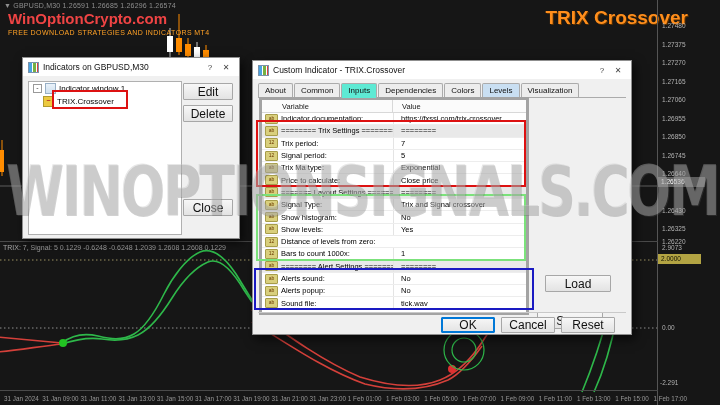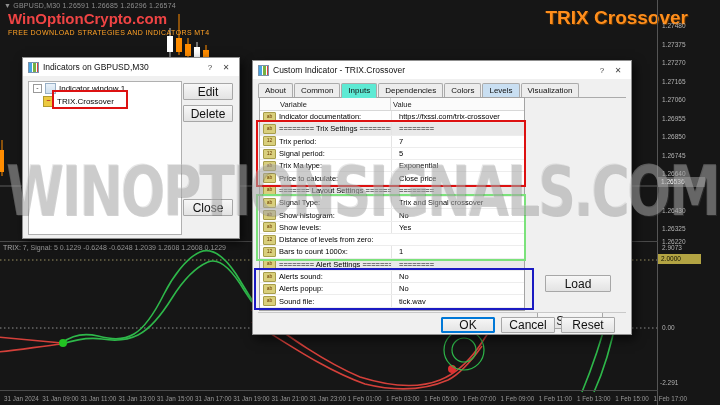--- a/index.html
+++ b/index.html
@@ -52,24 +52,24 @@
   .wbtn{position:absolute;background:linear-gradient(#f7f7f7,#e3e3e3);border:1px solid #a7a7a7;font-size:12px;color:#111;
         display:flex;align-items:center;justify-content:center;border-radius:1px;}
 
   
   .tabs{position:absolute;left:5px;top:22px;height:14px;display:flex;align-items:flex-end;z-index:3;}
   .tab{border:1px solid #ababab;border-bottom:none;background:#ededed;padding:2px 6px 2px 6px;font-size:8px;color:#111;
        margin-right:1px;border-radius:2px 2px 0 0;}
   .tab.active{background:#5eead4;padding-bottom:3px;position:relative;top:1px;}
   .tab.hl{background:#c9dff2;}
   .tab-line{position:absolute;left:5px;top:36px;width:368px;height:1px;background:#ababab;}
-  .ptable{position:absolute;left:6px;top:36px;width:264px;height:212px;background:#fff;border:1px solid #a3a3a3;overflow:hidden;}
+  .ptable{position:absolute;left:6px;top:36px;width:264px;height:212px;background:#fff;border:3px solid #a3a3a3;overflow:hidden;}
   .phead{display:flex;height:12px;align-items:center;font-size:7.5px;color:#222;background:#fbfbfb;border-bottom:1px solid #d8d8d8;}
   .phead .hv{width:130px;padding-left:20px;box-sizing:border-box;}
-  .phead .hval{flex:1;border-left:1px solid #d8d8d8;padding-left:2px;height:100%;display:flex;align-items:center;}
+  .phead .hval{flex:1;border-left:1px solid #d8d8d8;padding-left:9px;height:100%;display:flex;align-items:center;}
   .prow{display:flex;align-items:center;height:12.3px;font-size:7.5px;color:#000;border-bottom:1px solid #ededed;box-sizing:border-box;}
   .prow.sec{background:#e9e9e9;}
   .picon{width:11px;height:8px;margin:0 3px;background:#d9cf7c;border:1px solid #a79d4a;color:#6b3a00;
          font-size:5px;line-height:7px;text-align:center;border-radius:1px;flex:0 0 auto;}
   .pname{width:112px;white-space:nowrap;overflow:hidden;flex:0 0 auto;}
   .pval{flex:1;border-left:1px solid #e4e4e4;padding-left:7px;height:100%;display:flex;align-items:center;
         white-space:nowrap;overflow:hidden;}
   .okfocus{box-shadow:0 0 0 1px #0078d7 inset;border-color:#0078d7;}
   .botline{position:absolute;left:5px;top:251px;width:368px;height:1px;background:#c9c9c9;}
 </style>

